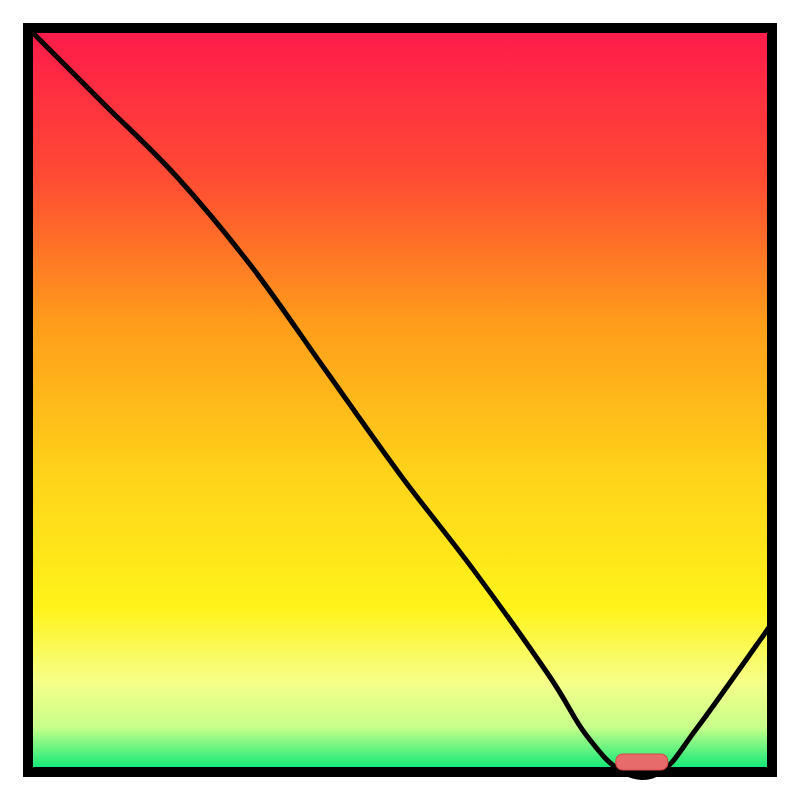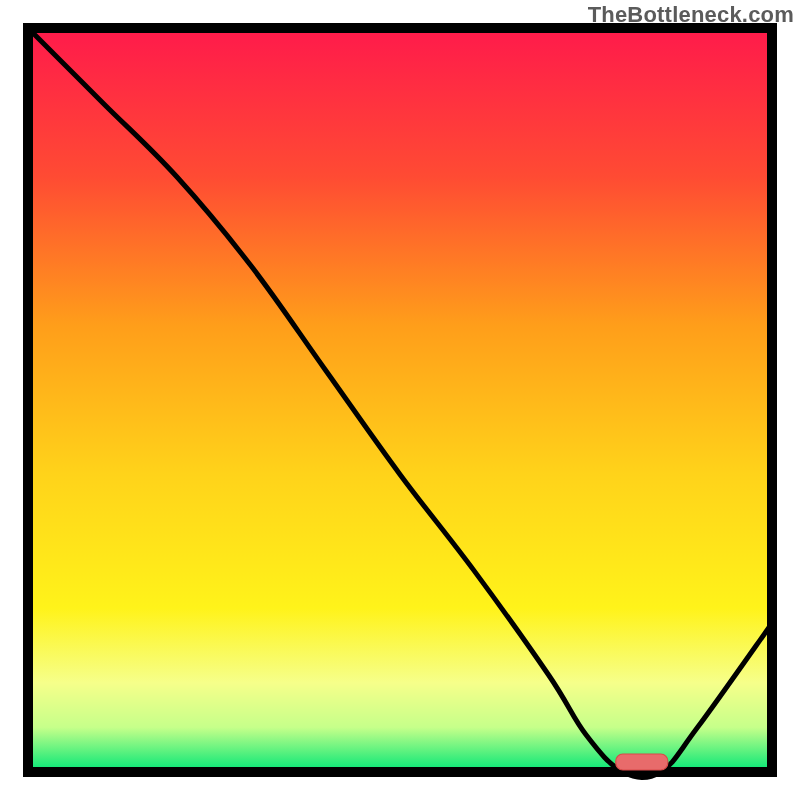--- a/index.html
+++ b/index.html
@@ -26,21 +26,20 @@
     z-index: 10;
   }
   svg {
     display: block;
   }
 </style>
 </head>
 <body>
 
 <div class="wrapper">
-  <div class="watermark">TheBottleneck.com</div>
 
   <svg width="800" height="800" viewBox="0 0 800 800">
     <defs>
       <linearGradient id="bgGrad" x1="0" y1="0" x2="0" y2="1">
         <stop id="g0" offset="0%" stop-color="#ff1a4b"></stop>
         <stop id="g1" offset="20%" stop-color="#ff4b33"></stop>
         <stop id="g2" offset="40%" stop-color="#ff9e1a"></stop>
         <stop id="g3" offset="60%" stop-color="#ffd31a"></stop>
         <stop id="g4" offset="78%" stop-color="#fff31a"></stop>
         <stop id="g5" offset="88%" stop-color="#f6ff8a"></stop>

